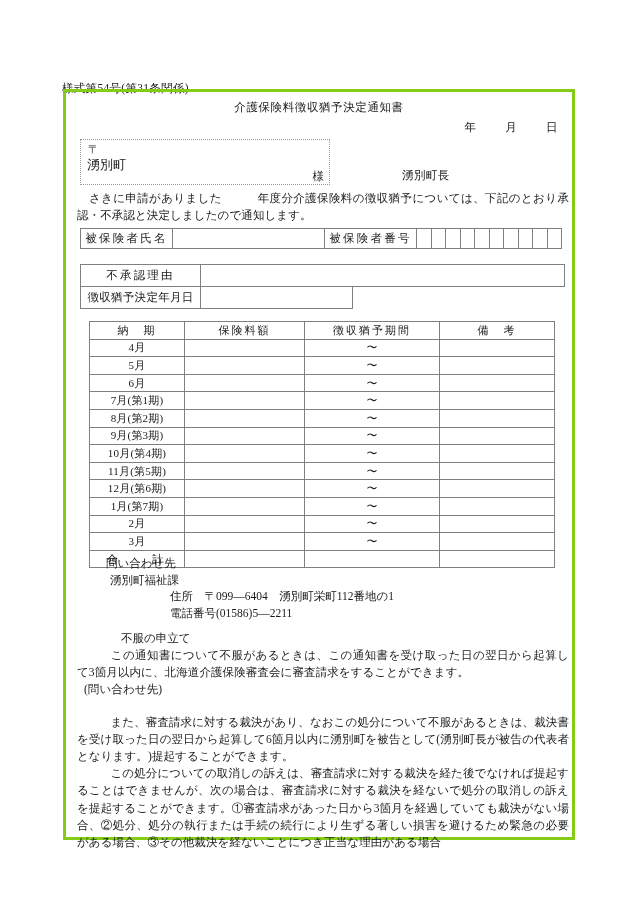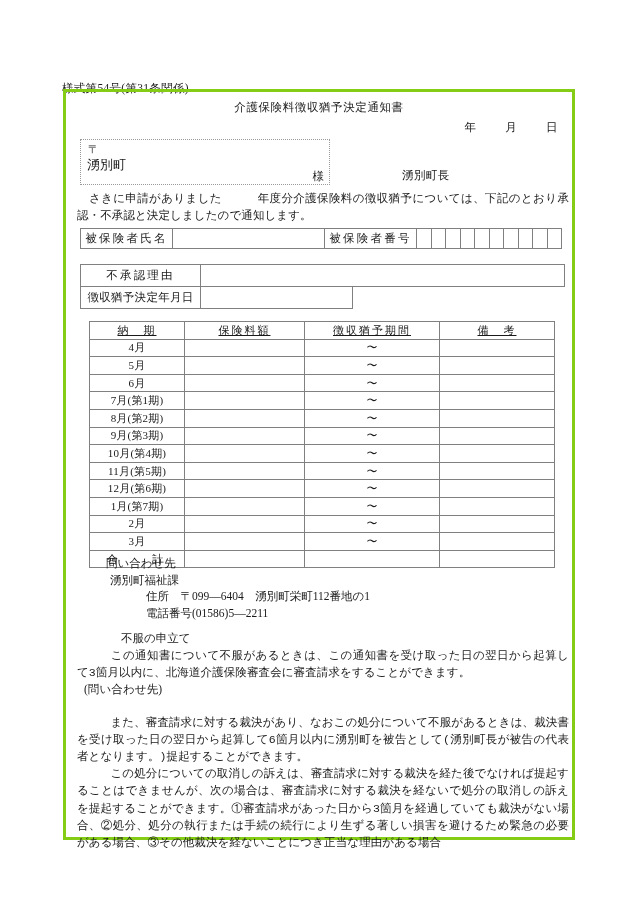--- a/index.html
+++ b/index.html
@@ -152,36 +152,36 @@
   }
   .decision td { height: 22px; }
 
   
   .schedule {
     position: absolute;
     left: 23px;
     top: 229px;
   }
   .schedule td { height: 17.6px; font-size: 11px; }
-  .sch-head td { text-align: center; letter-spacing: 2px; text-decoration: underline; }
+  .sch-head td { text-align: center; letter-spacing: 2px; }
   .sch-month { text-align: center; letter-spacing: 0.2px; }
   .sch-tilde { text-align: center; font-size: 11px; }
   .sch-total { text-align: center; letter-spacing: 4px; }
 
   
   .contact {
     position: absolute;
     left: 40px;
     top: 463px;
     font-size: 11.5px;
     line-height: 16.5px;
   }
   .c-l1 { margin-left: 0px; }
   .c-l2 { margin-left: 4px; }
-  .c-l3 { margin-left: 40px; }
+  .c-l3 { margin-left: 64px; }
 
   
   .appeal-head {
     position: absolute;
     left: 55px;
     top: 539px;
     font-size: 11.5px;
   }
   .appeal-body {
     position: absolute;
@@ -189,21 +189,21 @@
     top: 555px;
     width: 492px;
     font-size: 11.5px;
     line-height: 17.2px;
     text-align: justify;
     letter-spacing: 0.1px;
   }
   .appeal-body p {
     margin: 0;
   }
-  .indent { text-indent: 1.9em; font-family: Liberation Mono, monospace; }
+  .indent { text-indent: 1.9em; }
   .no-indent { text-indent: 0; }
   .pgap { height: 15px; }
 </style>
 </head>
 <body>
 
 <div class="form-no">様式第54号(第31条関係)</div>
 
 <div class="frame">
 

